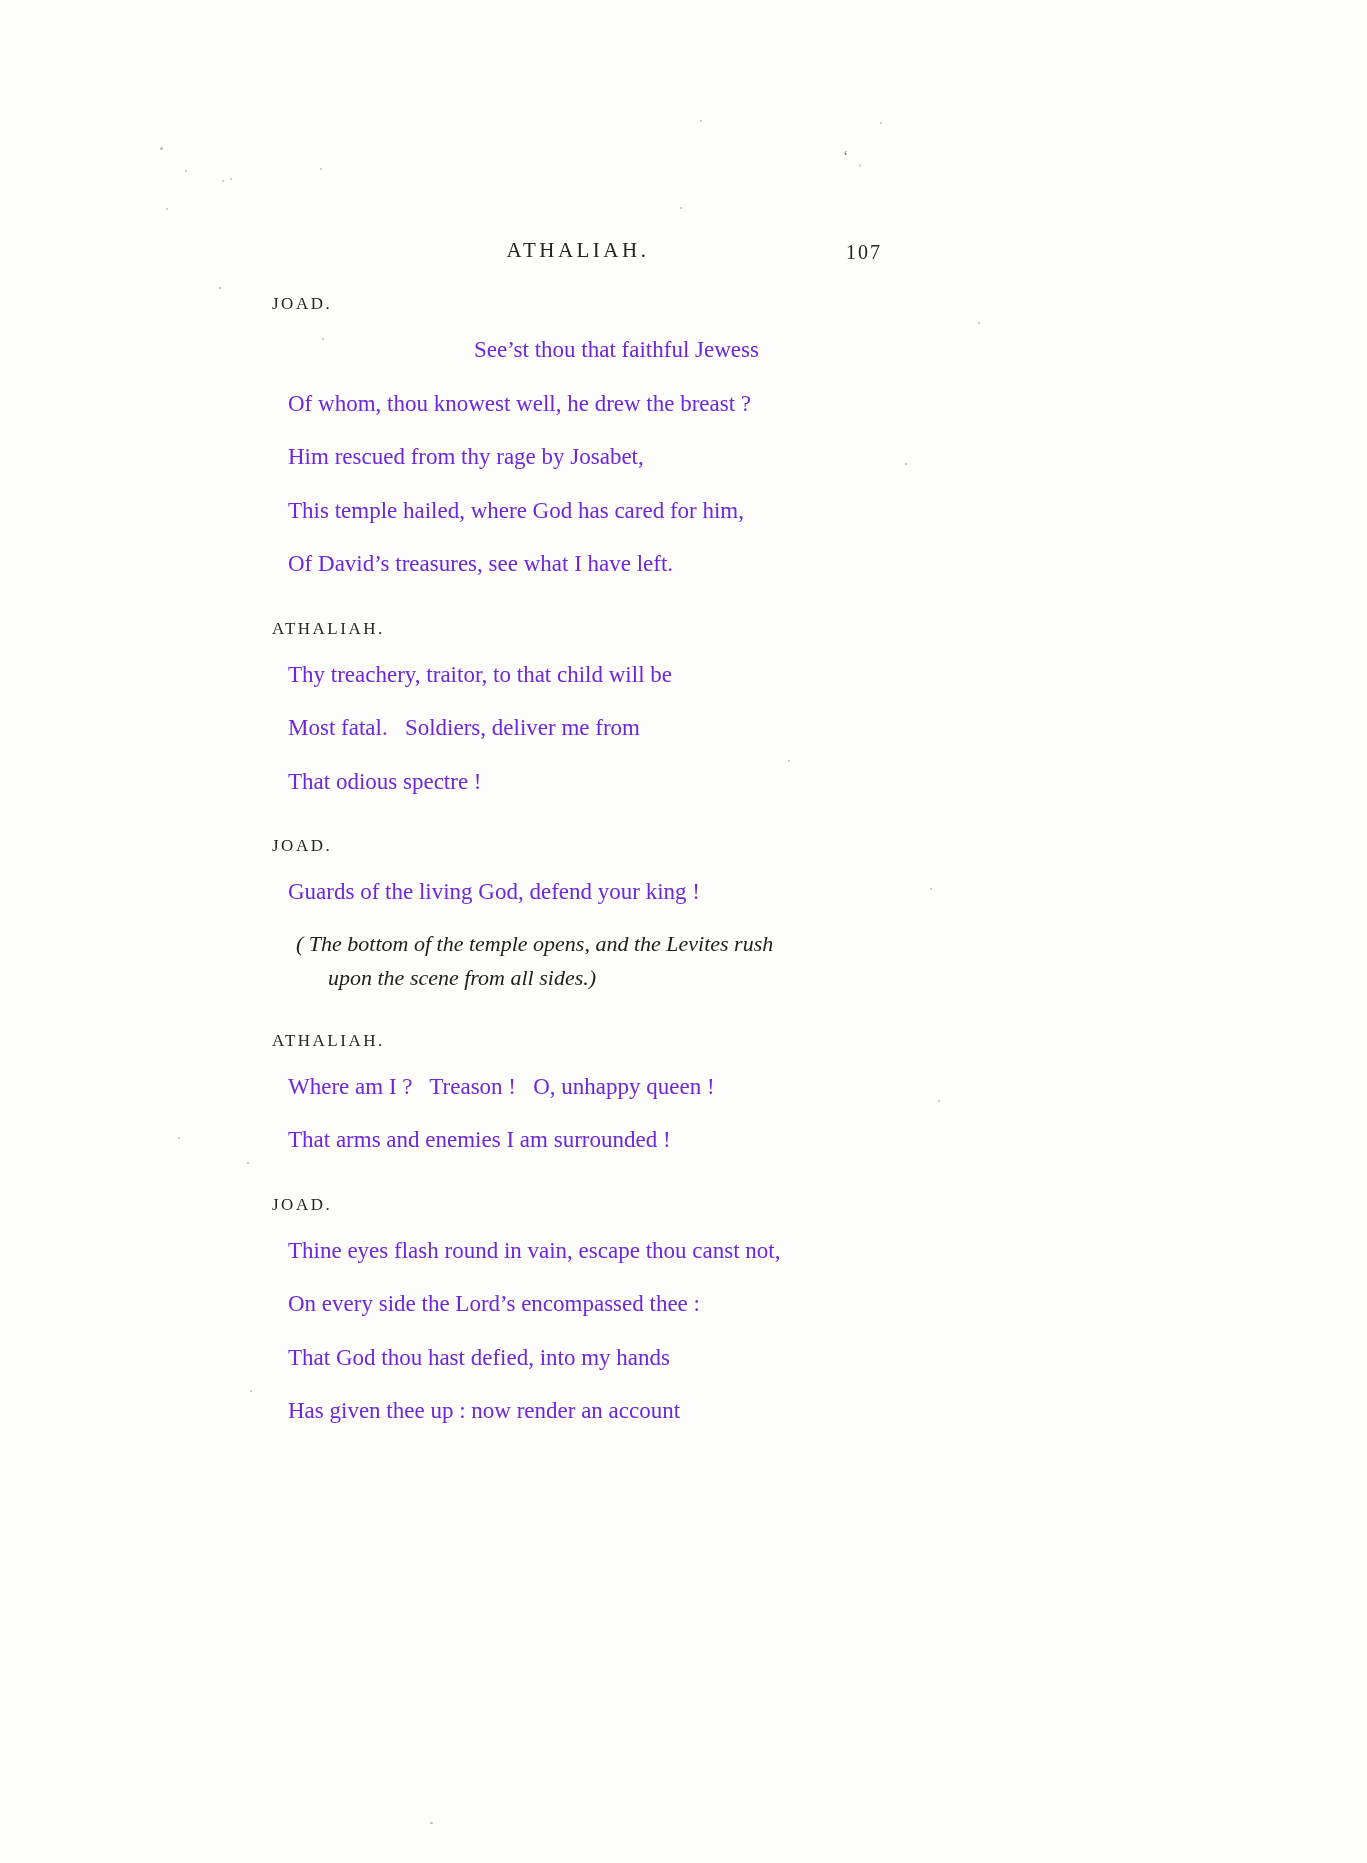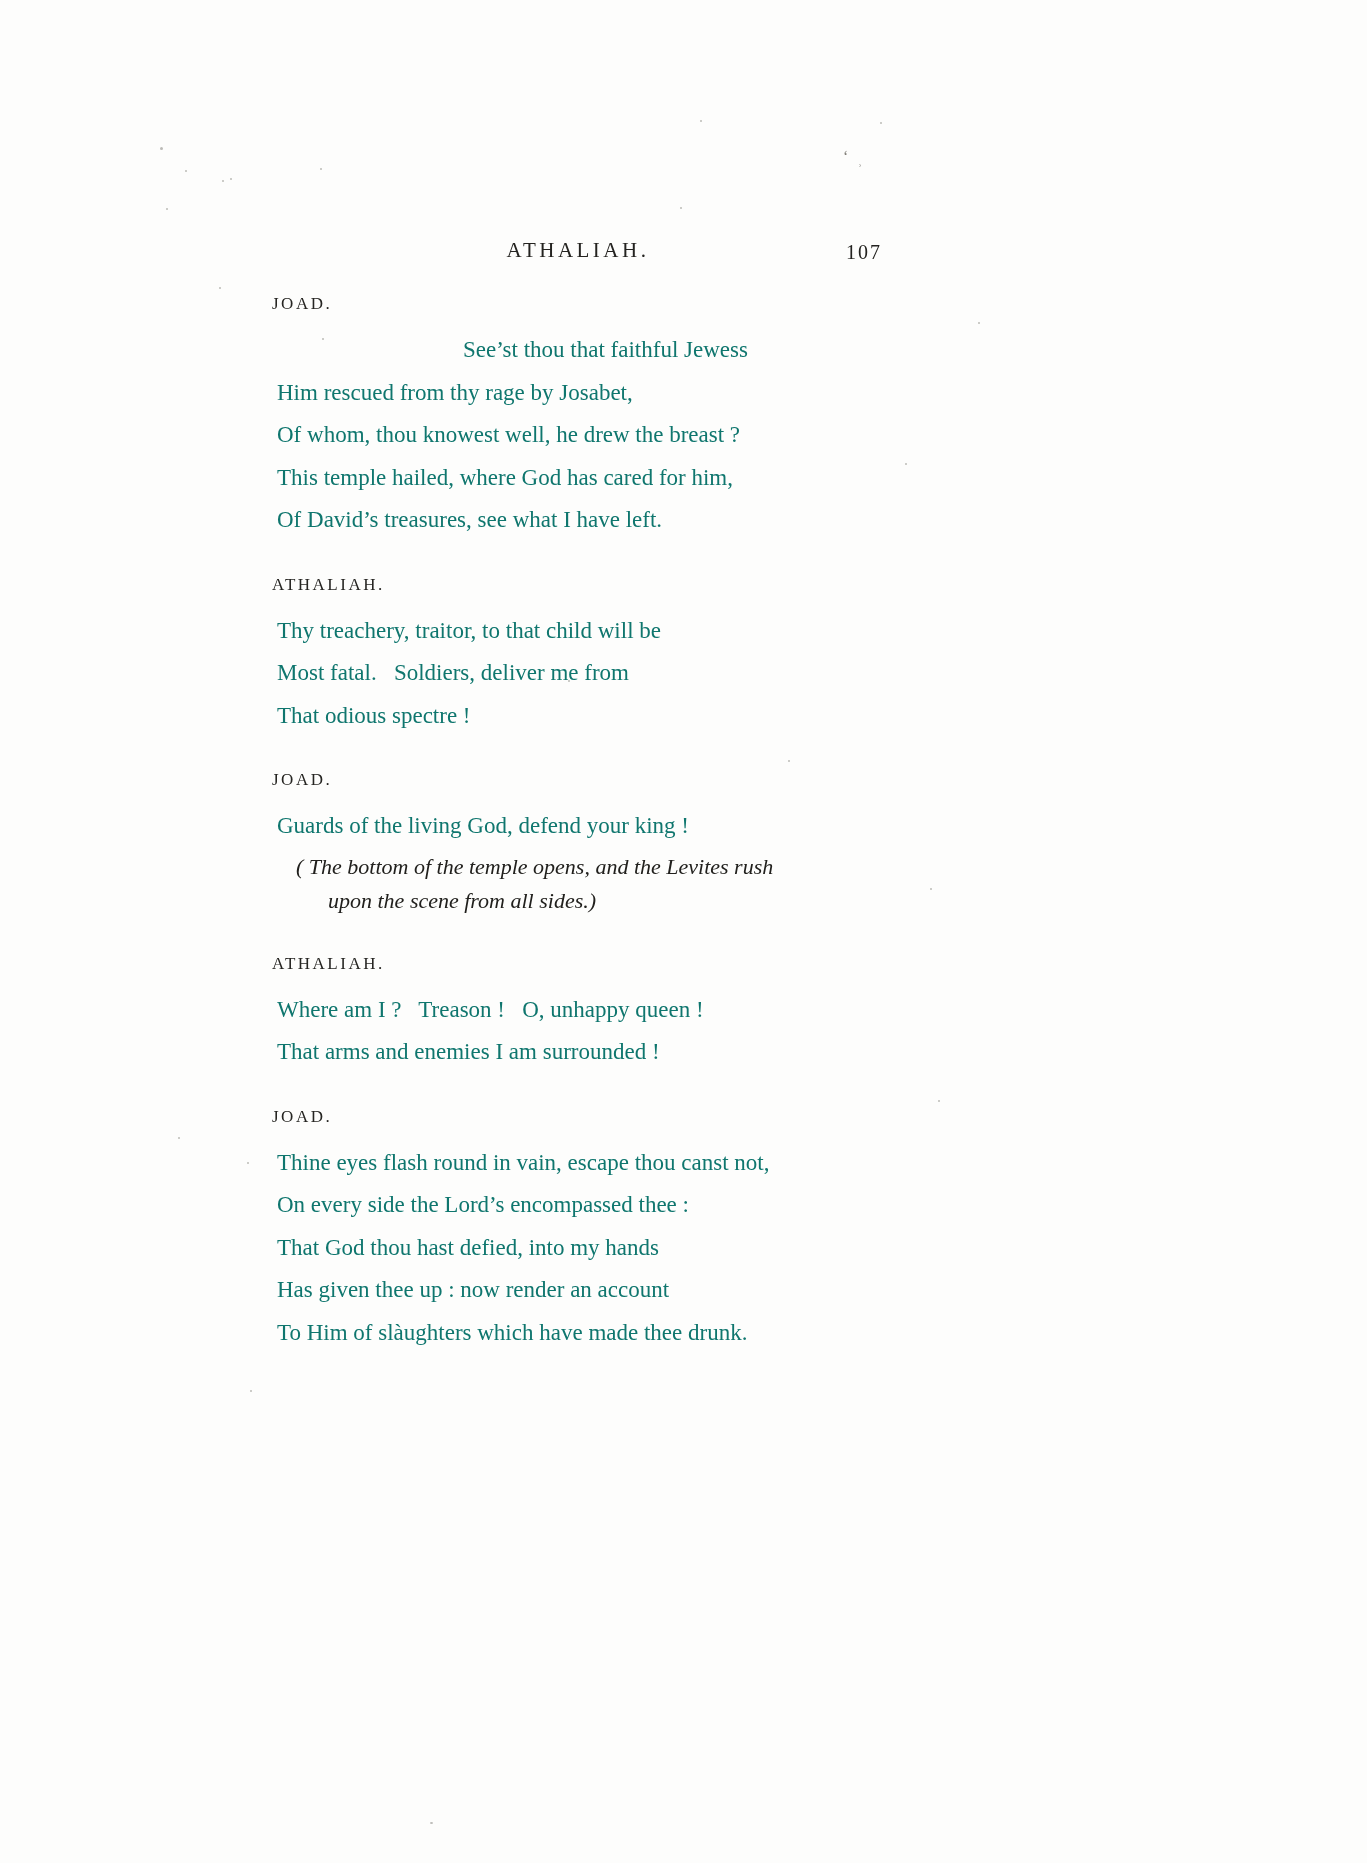--- a/index.html
+++ b/index.html
@@ -53,25 +53,25 @@
   .speaker {
     text-align: left;
     font-size: 17px;
     line-height: 20px;
     letter-spacing: 2.5px;
     margin: 36px 0 17px 0;
     color: #262522;
   }
   .speech:first-child .speaker { margin-top: 0; }
   .line {
-    margin: 5px;
+    margin: 16px;
     font-size: 23px;
     line-height: 37.5px;
     white-space: pre-wrap;
-    color: #0f766e;
+    color: #6d28d9;
   }
   .half-line { padding-left: 186px; }
   .stage {
     margin: 0;
     font-style: italic;
     font-size: 22px;
     line-height: 34px;
     white-space: pre-wrap;
     color: #21201d;
   }
@@ -99,22 +99,22 @@
   <div class="header-row">
     <span class="running-title">ATHALIAH.</span>
     <span class="page-number">107</span>
   </div>
 
   <main class="text-block">
 
     <section class="speech">
       <div class="speaker">JOAD.</div>
       <p class="line half-line">See’st thou that faithful Jewess</p>
+      <p class="line">Of whom, thou knowest well, he drew the breast ?</p>
       <p class="line">Him rescued from thy rage by Josabet,</p>
-      <p class="line">Of whom, thou knowest well, he drew the breast ?</p>
       <p class="line">This temple hailed, where God has cared for him,</p>
       <p class="line">Of David’s treasures, see what I have left.</p>
     </section>
 
     <section class="speech">
       <div class="speaker">ATHALIAH.</div>
       <p class="line">Thy treachery, traitor, to that child will be</p>
       <p class="line">Most fatal.   Soldiers, deliver me from</p>
       <p class="line">That odious spectre !</p>
     </section>
@@ -131,21 +131,20 @@
       <p class="line">Where am I ?   Treason !   O, unhappy queen !</p>
       <p class="line">That arms and enemies I am surrounded !</p>
     </section>
 
     <section class="speech">
       <div class="speaker">JOAD.</div>
       <p class="line">Thine eyes flash round in vain, escape thou canst not,</p>
       <p class="line">On every side the Lord’s encompassed thee :</p>
       <p class="line">That God thou hast defied, into my hands</p>
       <p class="line">Has given thee up : now render an account</p>
-      <p class="line">To Him of slàughters which have made thee drunk.</p>
     </section>
 
   </main>
 
   <span class="speck" style="left:160px; top:147px; width:3px; height:3px;"></span>
   <span class="speck" style="left:185px; top:170px; width:2px; height:2px;"></span>
   <span class="speck" style="left:222px; top:180px; width:2px; height:2px;"></span>
   <span class="speck" style="left:230px; top:178px; width:2px; height:2px;"></span>
   <span class="speck" style="left:320px; top:168px; width:2px; height:2px;"></span>
   <span class="speck" style="left:166px; top:208px; width:2px; height:2px;"></span>

